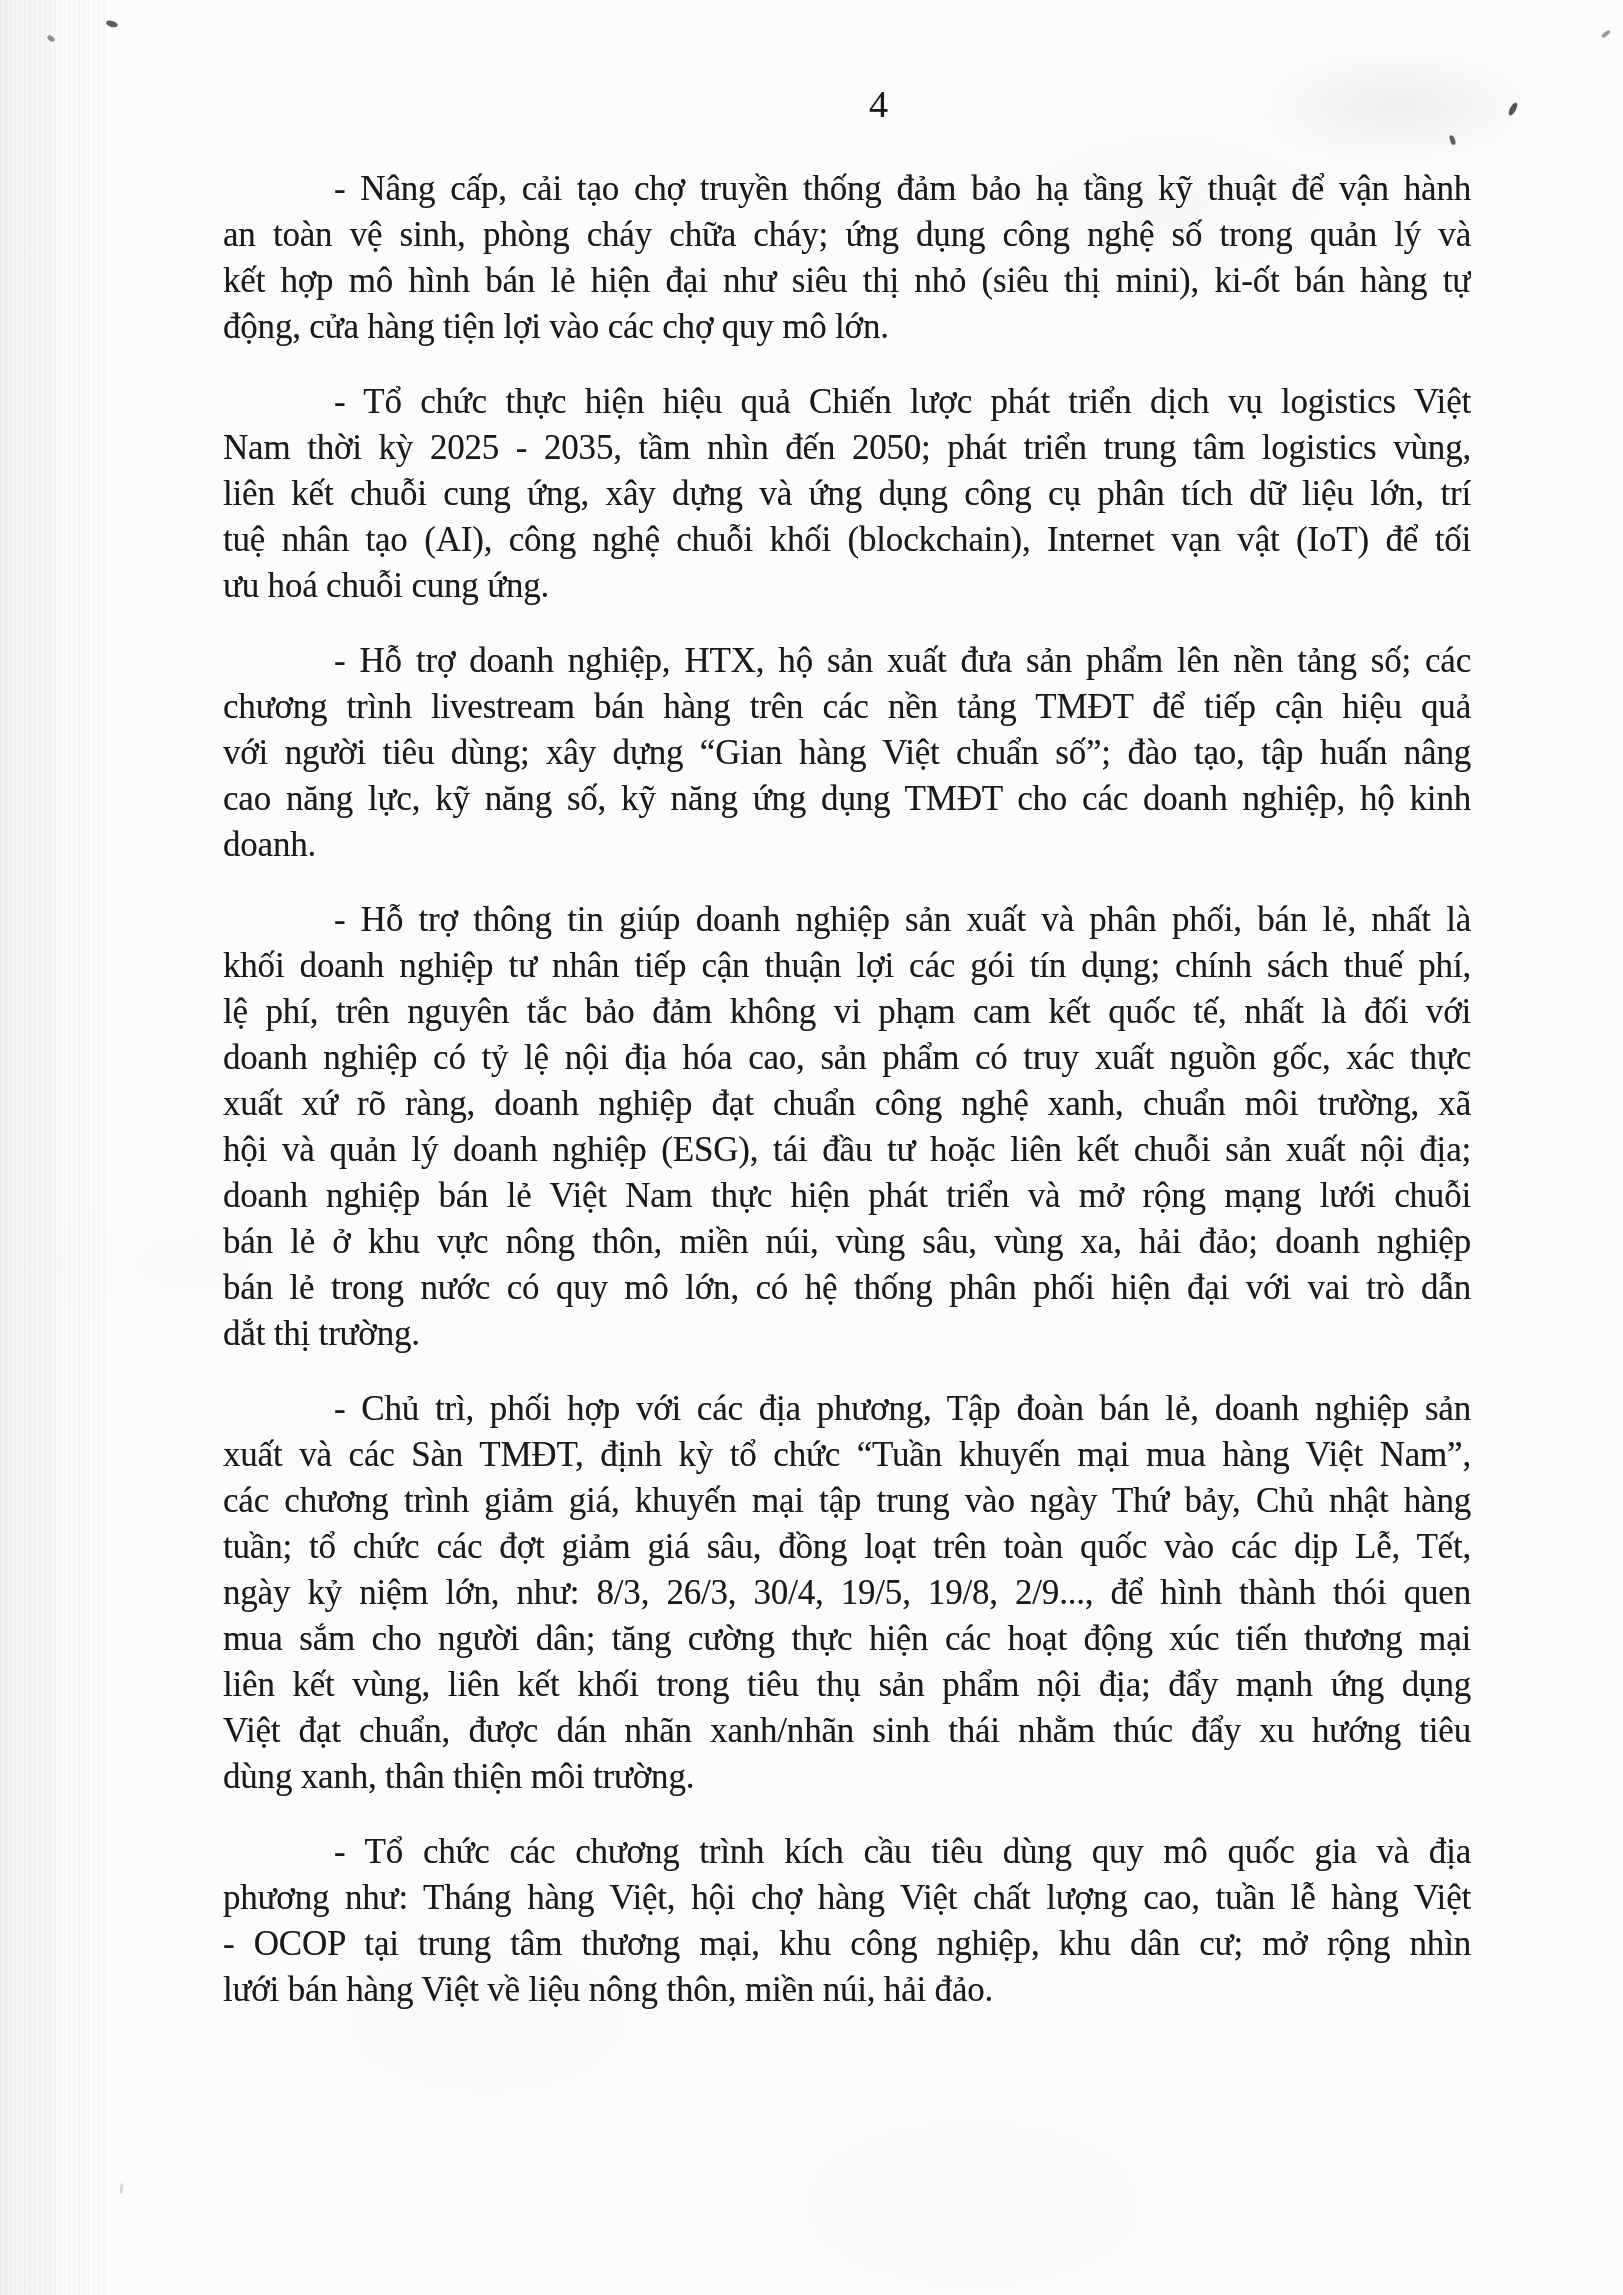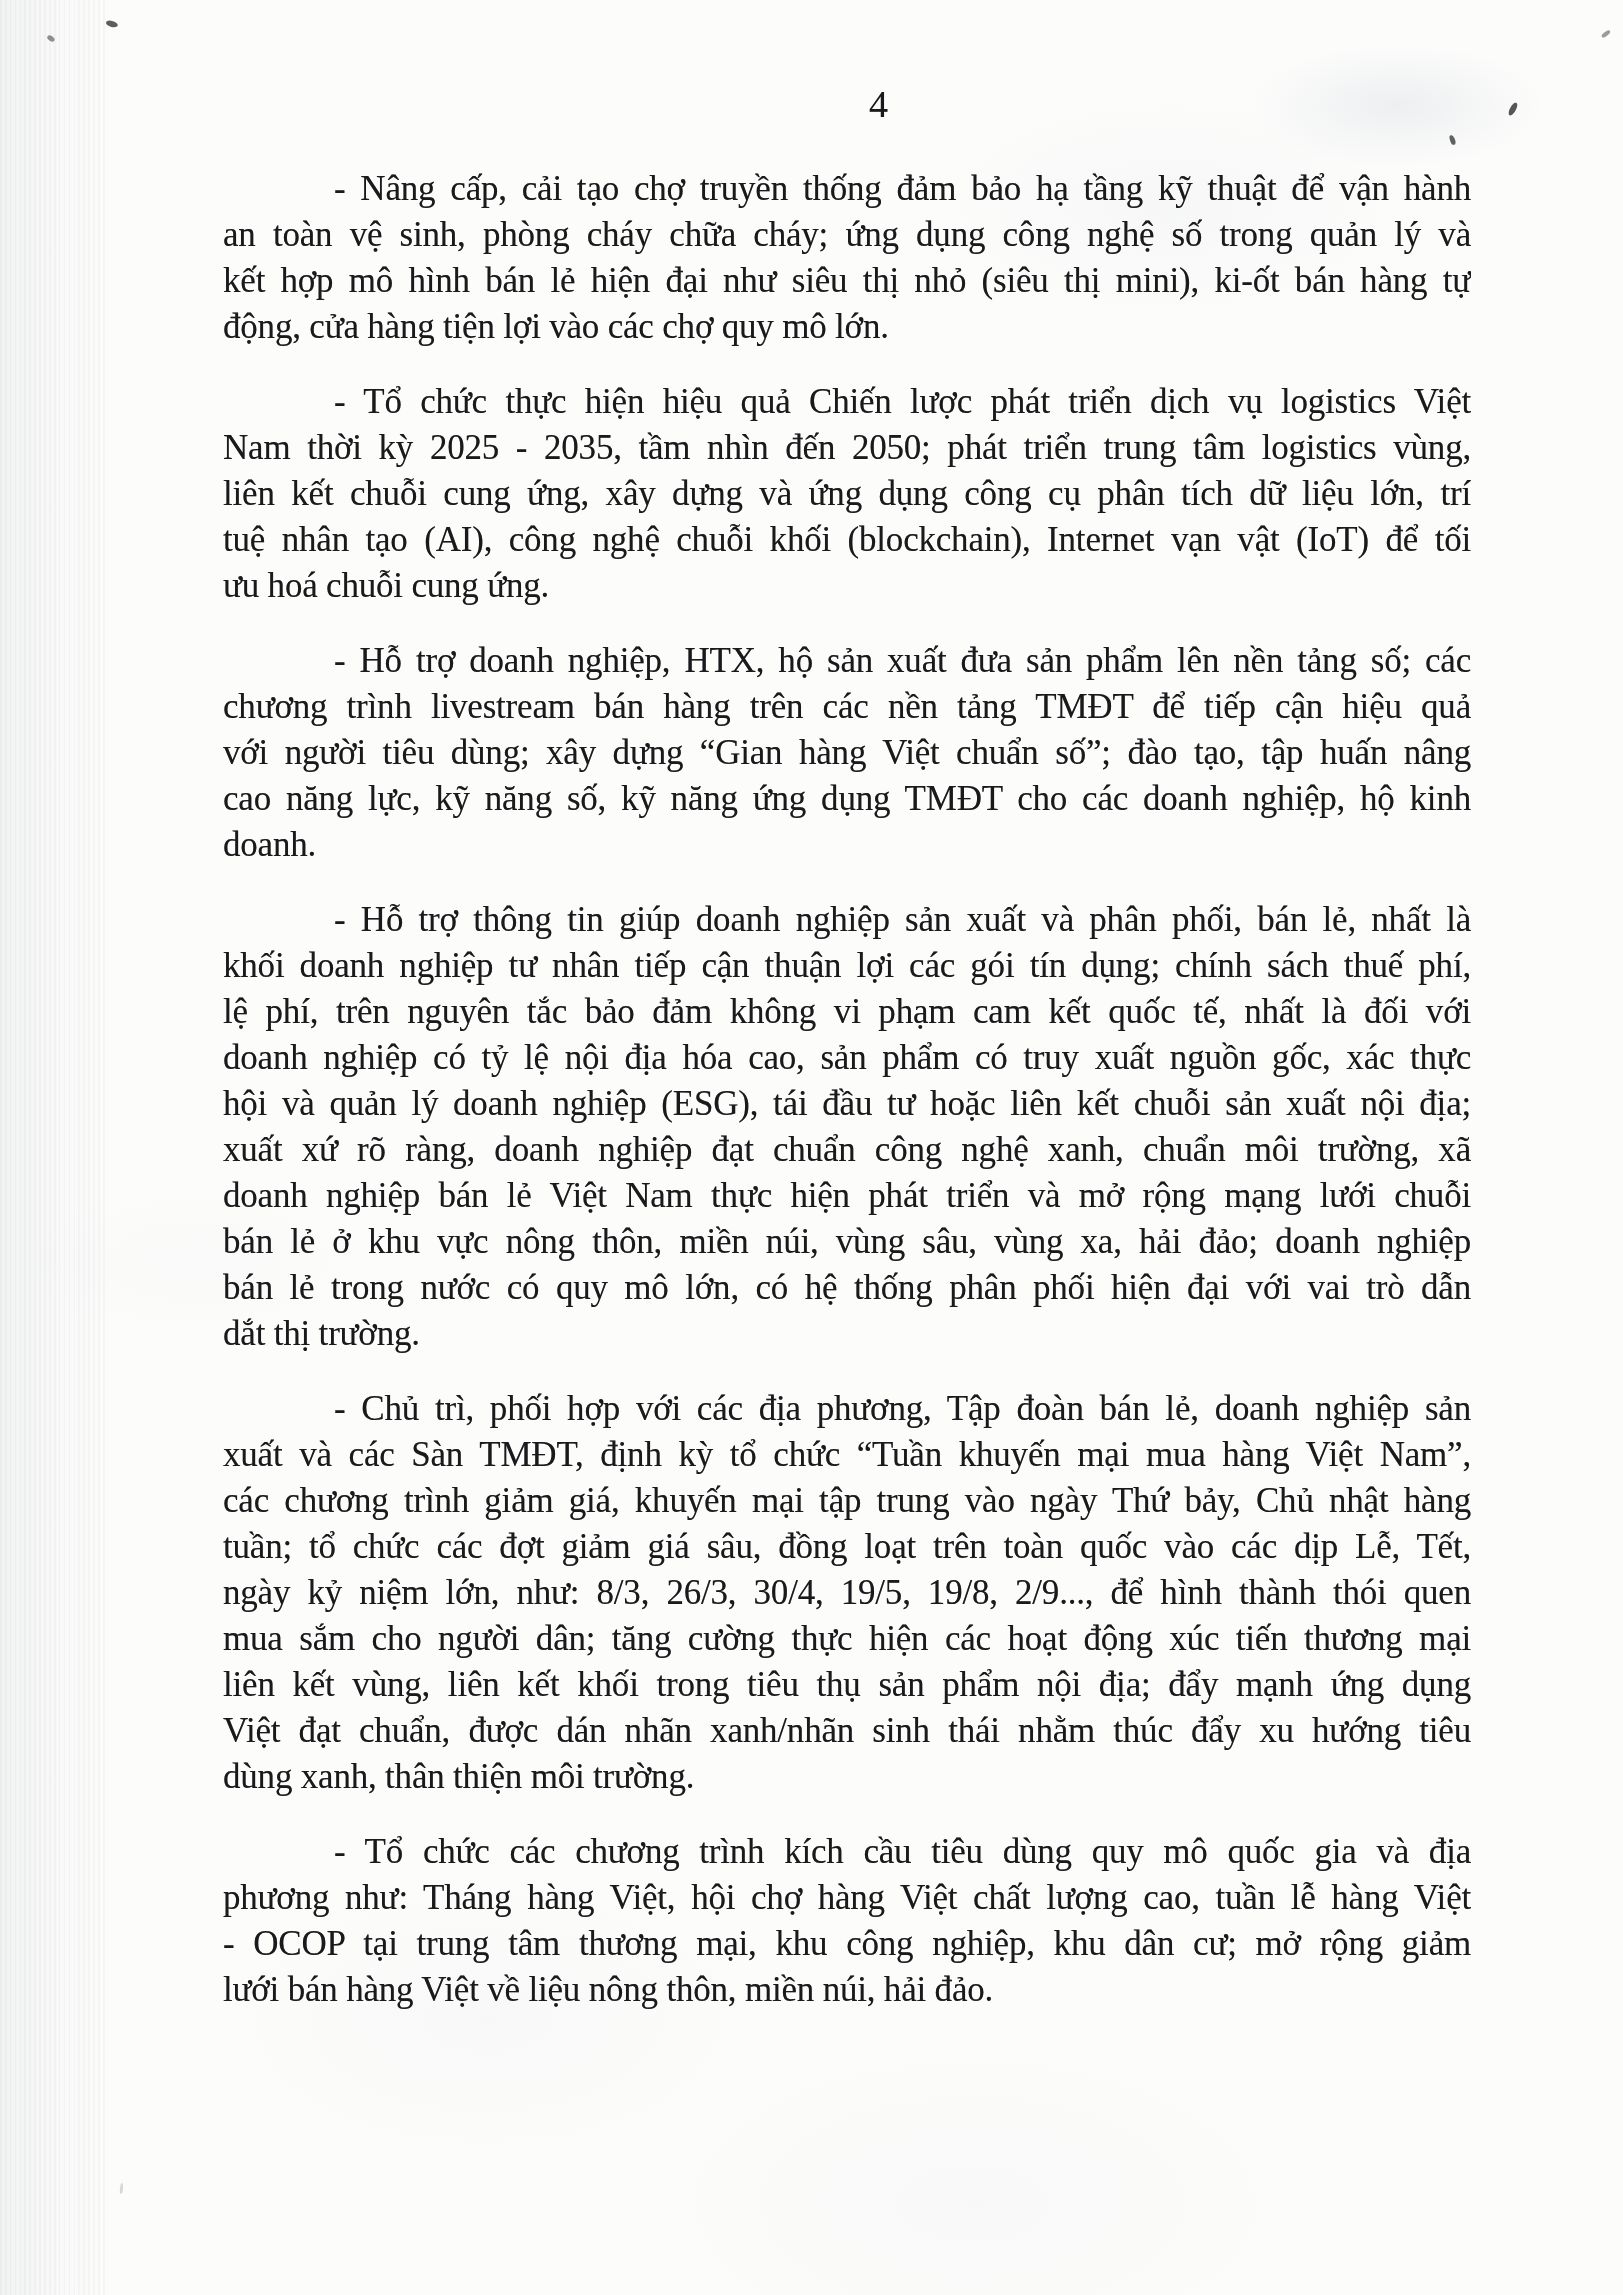--- a/index.html
+++ b/index.html
@@ -121,39 +121,39 @@
         <div class="line">chương trình livestream bán hàng trên các nền tảng TMĐT để tiếp cận hiệu quả</div>
         <div class="line">với người tiêu dùng; xây dựng “Gian hàng Việt chuẩn số”; đào tạo, tập huấn nâng</div>
         <div class="line">cao năng lực, kỹ năng số, kỹ năng ứng dụng TMĐT cho các doanh nghiệp, hộ kinh</div>
         <div class="line last">doanh.</div>
       </div>
       <div class="paragraph">
         <div class="line first">- Hỗ trợ thông tin giúp doanh nghiệp sản xuất và phân phối, bán lẻ, nhất là</div>
         <div class="line">khối doanh nghiệp tư nhân tiếp cận thuận lợi các gói tín dụng; chính sách thuế phí,</div>
         <div class="line">lệ phí, trên nguyên tắc bảo đảm không vi phạm cam kết quốc tế, nhất là đối với</div>
         <div class="line">doanh nghiệp có tỷ lệ nội địa hóa cao, sản phẩm có truy xuất nguồn gốc, xác thực</div>
+        <div class="line">xuất xứ rõ ràng, doanh nghiệp đạt chuẩn công nghệ xanh, chuẩn môi trường, xã</div>
         <div class="line">hội và quản lý doanh nghiệp (ESG), tái đầu tư hoặc liên kết chuỗi sản xuất nội địa;</div>
-        <div class="line">xuất xứ rõ ràng, doanh nghiệp đạt chuẩn công nghệ xanh, chuẩn môi trường, xã</div>
         <div class="line">doanh nghiệp bán lẻ Việt Nam thực hiện phát triển và mở rộng mạng lưới chuỗi</div>
         <div class="line">bán lẻ ở khu vực nông thôn, miền núi, vùng sâu, vùng xa, hải đảo; doanh nghiệp</div>
         <div class="line">bán lẻ trong nước có quy mô lớn, có hệ thống phân phối hiện đại với vai trò dẫn</div>
         <div class="line last">dắt thị trường.</div>
       </div>
       <div class="paragraph">
         <div class="line first">- Chủ trì, phối hợp với các địa phương, Tập đoàn bán lẻ, doanh nghiệp sản</div>
         <div class="line">xuất và các Sàn TMĐT, định kỳ tổ chức “Tuần khuyến mại mua hàng Việt Nam”,</div>
         <div class="line">các chương trình giảm giá, khuyến mại tập trung vào ngày Thứ bảy, Chủ nhật hàng</div>
         <div class="line">tuần; tổ chức các đợt giảm giá sâu, đồng loạt trên toàn quốc vào các dịp Lễ, Tết,</div>
         <div class="line">ngày kỷ niệm lớn, như: 8/3, 26/3, 30/4, 19/5, 19/8, 2/9..., để hình thành thói quen</div>
         <div class="line">mua sắm cho người dân; tăng cường thực hiện các hoạt động xúc tiến thương mại</div>
         <div class="line">liên kết vùng, liên kết khối trong tiêu thụ sản phẩm nội địa; đẩy mạnh ứng dụng</div>
         <div class="line">Việt đạt chuẩn, được dán nhãn xanh/nhãn sinh thái nhằm thúc đẩy xu hướng tiêu</div>
         <div class="line last">dùng xanh, thân thiện môi trường.</div>
       </div>
       <div class="paragraph">
         <div class="line first">- Tổ chức các chương trình kích cầu tiêu dùng quy mô quốc gia và địa</div>
         <div class="line">phương như: Tháng hàng Việt, hội chợ hàng Việt chất lượng cao, tuần lễ hàng Việt</div>
-        <div class="line">- OCOP tại trung tâm thương mại, khu công nghiệp, khu dân cư; mở rộng giảm</div>
+        <div class="line">- OCOP tại trung tâm thương mại, khu công nghiệp, khu dân cư; mở rộng nhìn</div>
         <div class="line last">lưới bán hàng Việt về liệu nông thôn, miền núi, hải đảo.</div>
       </div>
     </div>
 </div>
 
 
 </body></html>

